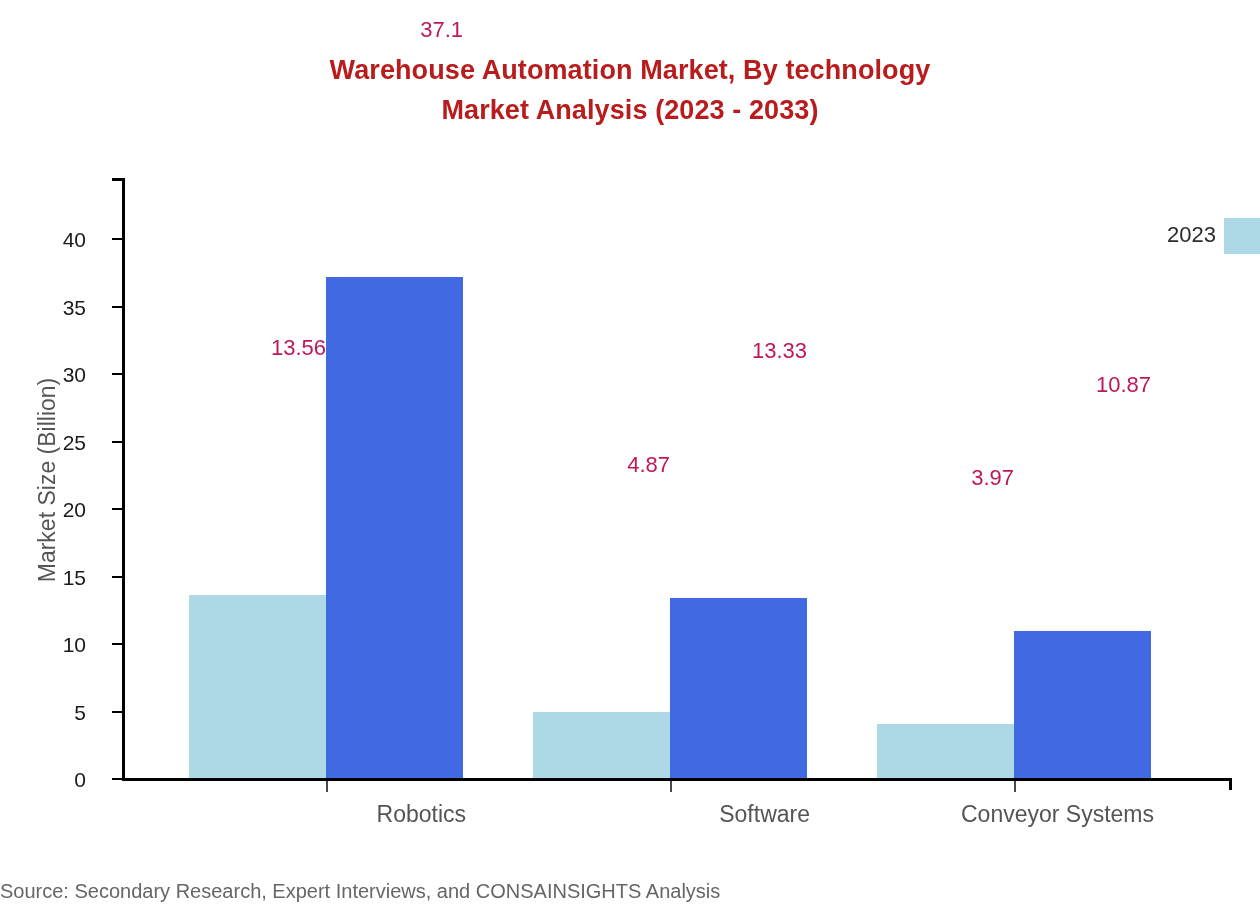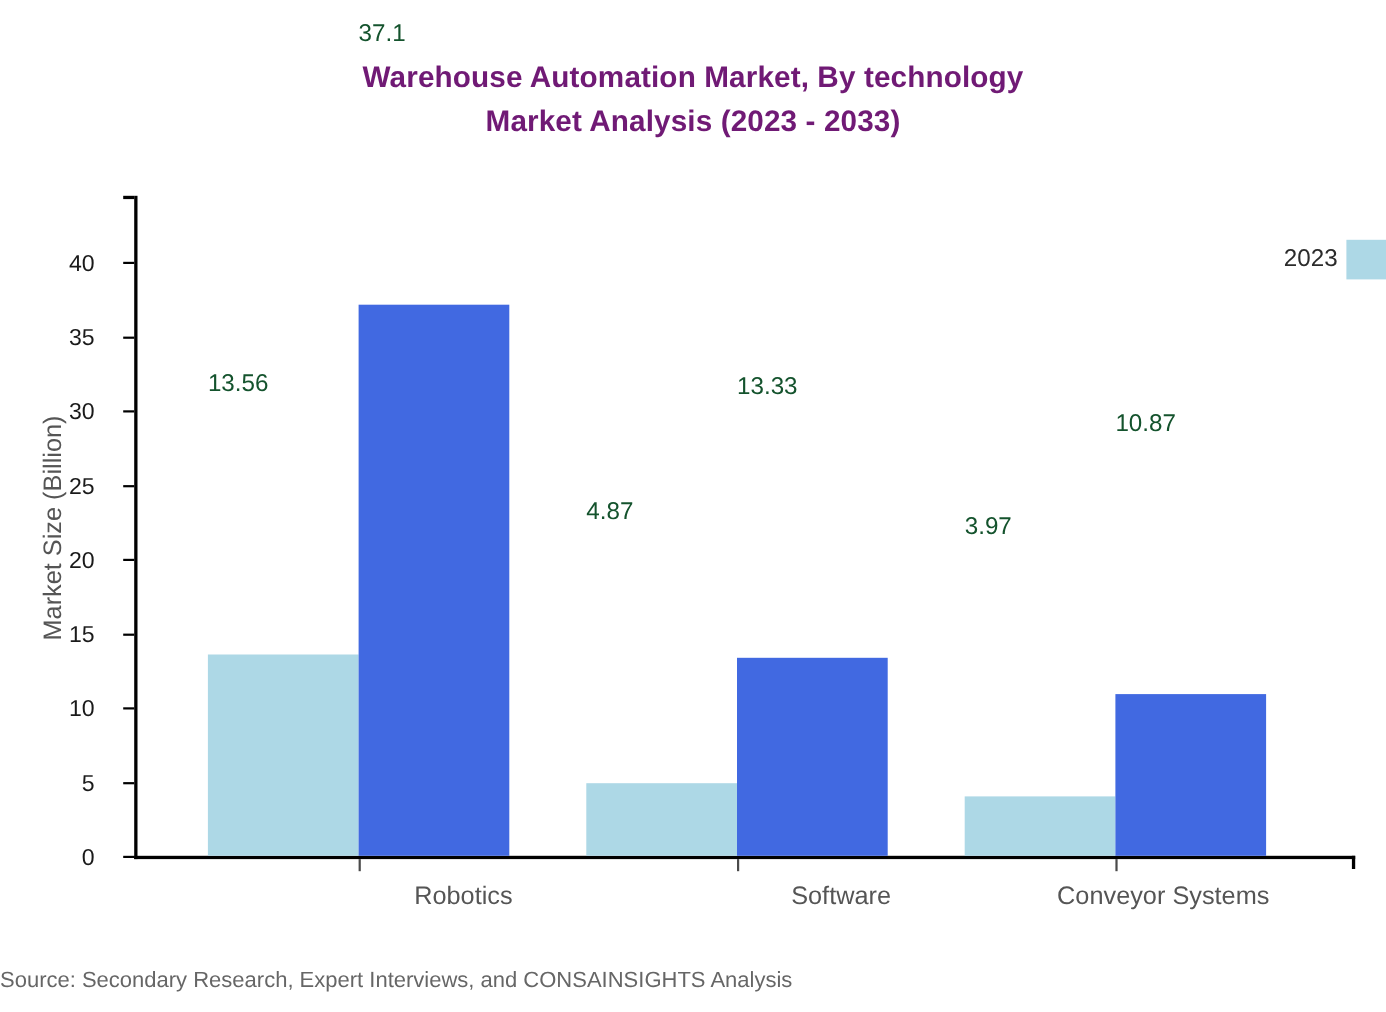--- a/index.html
+++ b/index.html
@@ -15,21 +15,21 @@
     position: relative;
   }
 
   
   #chart-title {
     position: absolute;
     left: 0;
     top: 50px;
     width: 1260px;
     text-align: center;
-    color: #701a75;
+    color: #b91c1c;
     font-size: 27px;
     font-weight: bold;
     line-height: 40px;
     letter-spacing: 0.1px;
   }
   #chart-title .line2 { display: block; }
 
   
   #plot-area {
     position: absolute;
@@ -103,22 +103,22 @@
     white-space: nowrap;
   }
 
   
   .bar {
     position: absolute;
     bottom: 3px;   
   }
   .bar-value {
     position: absolute;
-    text-align: left;
-    color: #14532d;
+    text-align: right;
+    color: #be185d;
     font-size: 22px;
     line-height: 22px;
     white-space: nowrap;
   }
 
   
   #y-axis-title {
     position: absolute;
     left: 0px;
     top: 0px;

